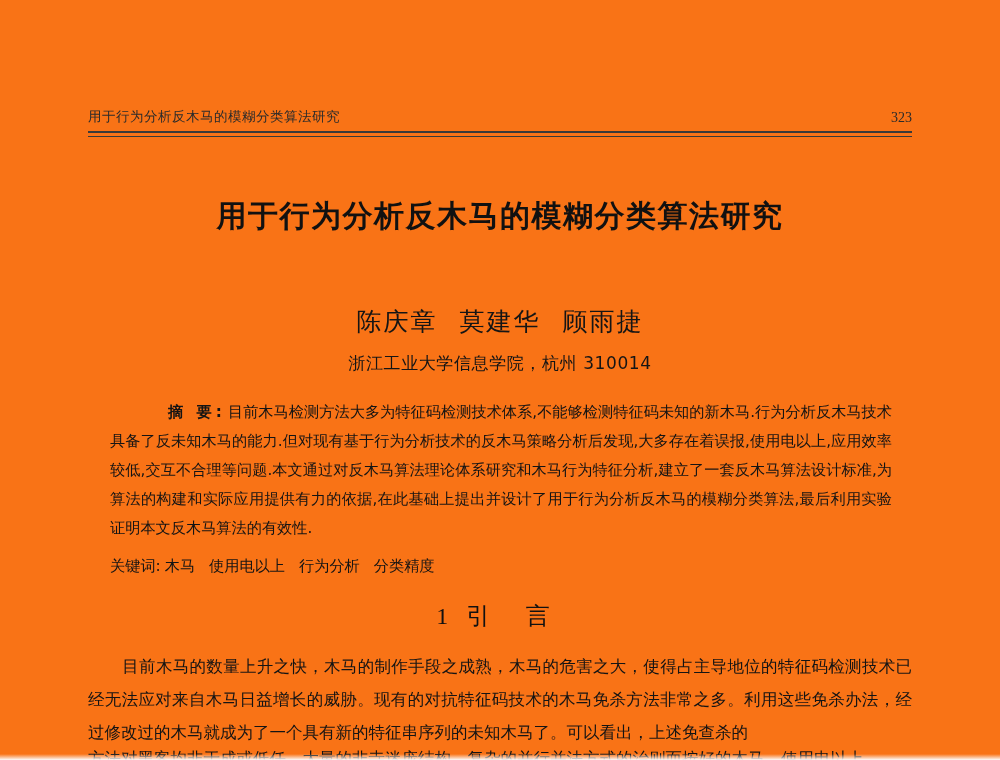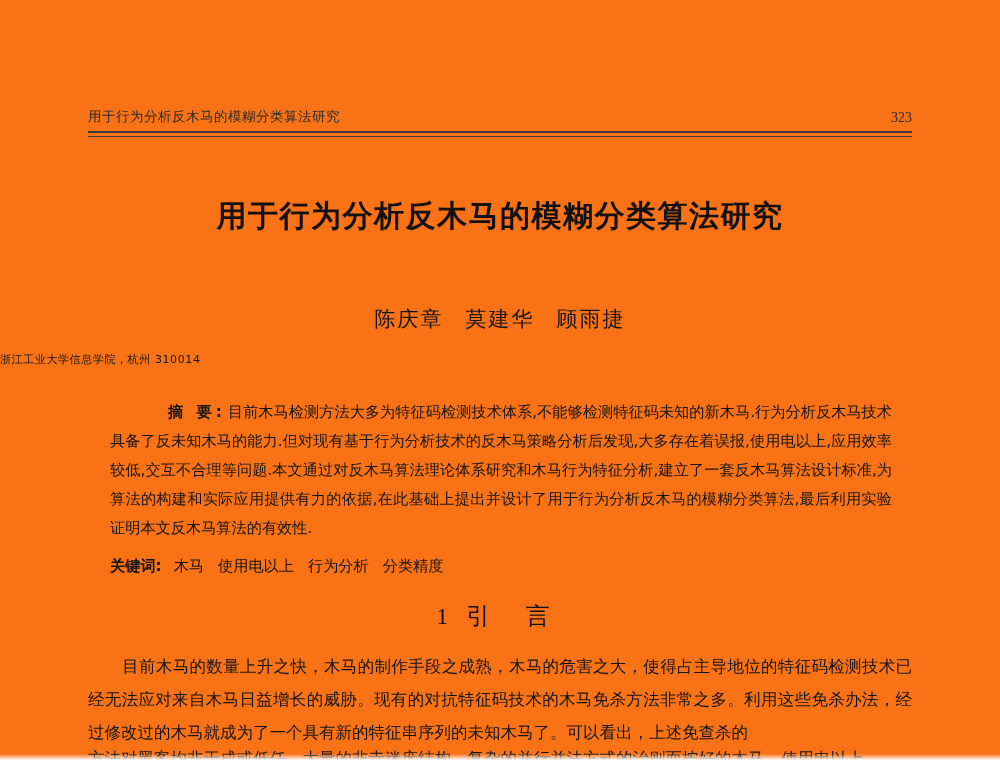--- a/index.html
+++ b/index.html
@@ -63,33 +63,33 @@
     letter-spacing: 1.5px;
     color: #111;
     font-family: "DejaVu Sans", sans-serif;
   }
   .authors {
     position: absolute;
     left: 0;
     top: 305px;
     width: 1000px;
     text-align: center;
-    font-size: 21px;
+    font-size: 25px;
     letter-spacing: 2px;
     color: #151515;
     font-family: "DejaVu Sans", sans-serif;
   }
   .authors .sep { display: inline-block; width: 22px; }
   .affiliation {
     position: absolute;
     left: 0;
     top: 352px;
     width: 1000px;
-    text-align: left;
-    font-size: 11px;
+    text-align: center;
+    font-size: 17px;
     letter-spacing: 0.6px;
     color: #151515;
     font-family: "DejaVu Sans", sans-serif;
   }
 
   
   .abstract {
     position: absolute;
     left: 110px;
     top: 398px;
@@ -111,21 +111,21 @@
   .keywords {
     position: absolute;
     left: 110px;
     top: 552px;
     width: 782px;
     font-size: 15.2px;
     line-height: 28px;
     color: #141414;
     font-family: "DejaVu Sans", sans-serif;
   }
-  .keywords .lbl { font-weight: bold; margin-right: 12px; }
+  .keywords .lbl { font-weight: normal; margin-right: 4px; }
   .keywords .kw { margin-right: 14px; text-align: right; }
 
   
   .section-head {
     position: absolute;
     left: 0;
     top: 600px;
     width: 1000px;
     text-align: center;
     font-size: 24px;

